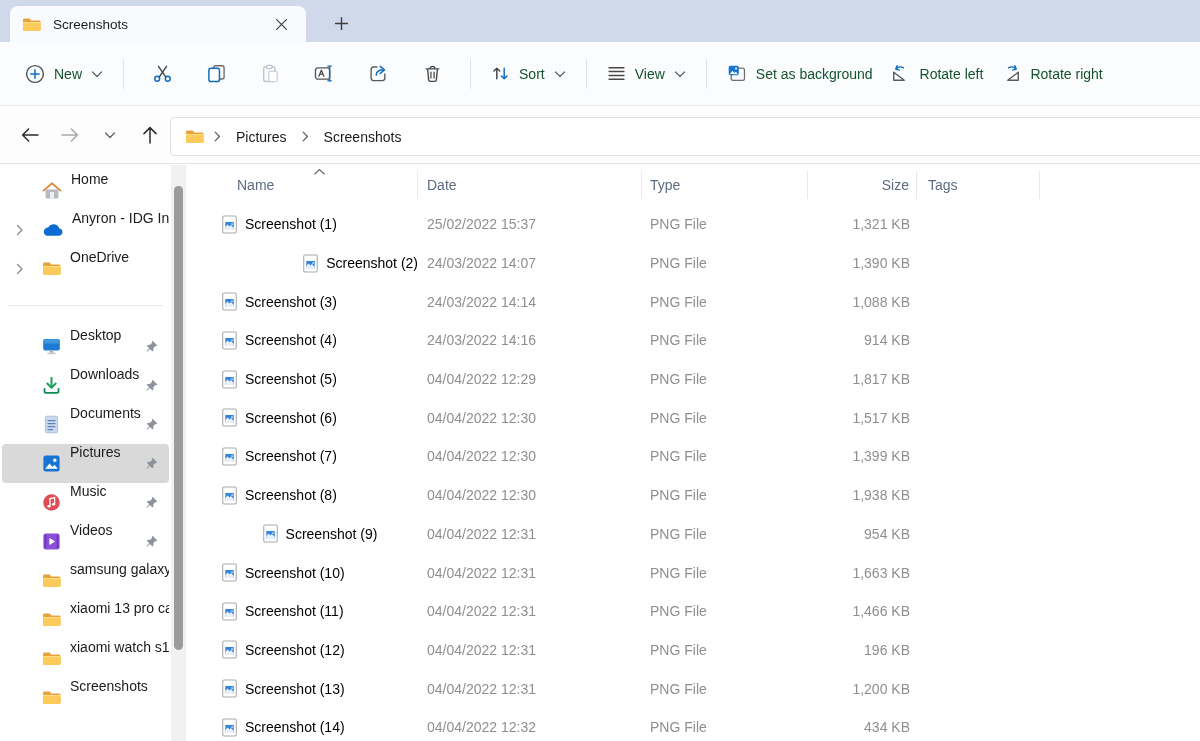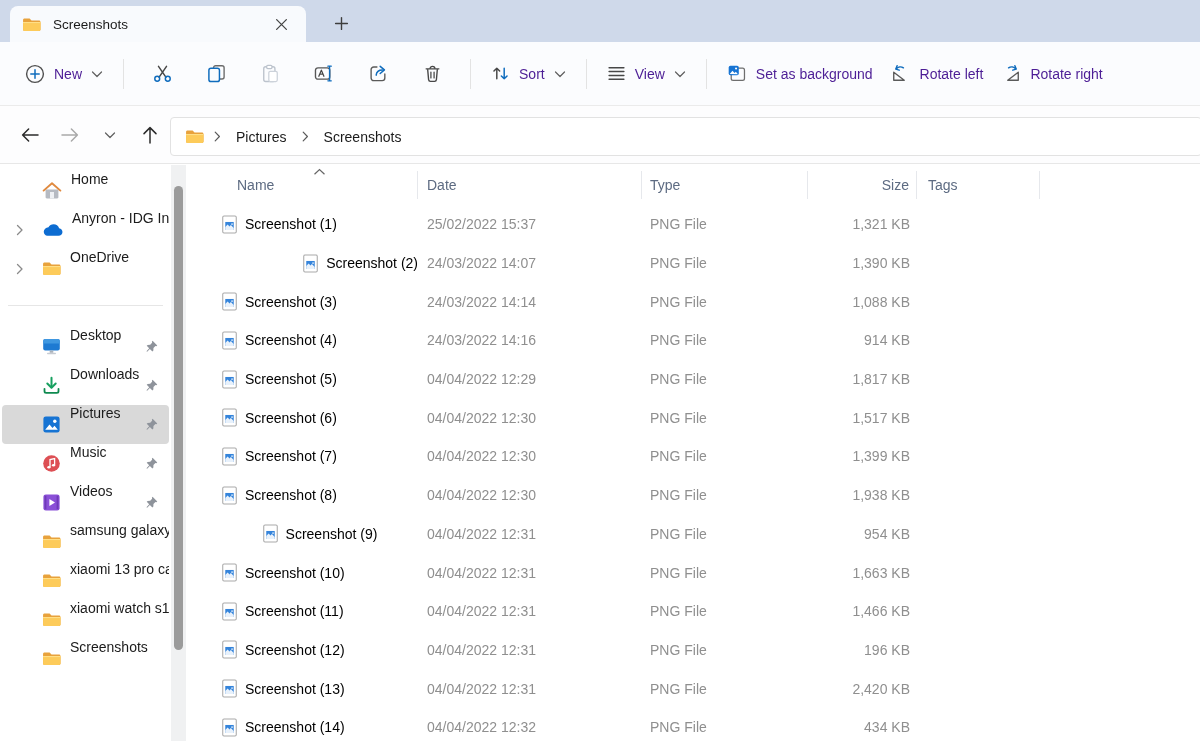--- a/index.html
+++ b/index.html
@@ -15,21 +15,21 @@
   .tab-label { font-size:13.5px; margin-left:12px; color:#1b1b1b; }
   .tab-close { margin-left:auto; width:26px; height:26px; display:flex; align-items:center; justify-content:center;
                border-radius:4px; background:transparent; border:none; cursor:pointer; }
   .newtab { position:absolute; left:326px; top:9px; width:30px; height:28px; display:flex; align-items:center;
             justify-content:center; background:transparent; border:none; cursor:pointer; }
 
   
   .toolbar { height:64px; background:#fbfcfe; border-bottom:1px solid #ebebeb; display:flex; align-items:center;
              padding:0 6px 0 16px; }
   .tb-btn { display:flex; align-items:center; gap:9px; height:40px; padding:0 9px; border:none; background:transparent;
-            font-family:inherit; font-size:14px; color:#4c1d95; cursor:pointer; border-radius:4px; flex:none; }
+            font-family:inherit; font-size:14px; color:#14532d; cursor:pointer; border-radius:4px; flex:none; }
   .tb-icon-btn { width:54px; justify-content:center; }
   .tb-divider { width:1px; height:30px; background:#e3e3e3; margin:0 11px; flex:none; }
 
   
   .addressbar { height:58px; background:#fdfdfe; border-bottom:1px solid #e7e7e7; position:relative; display:flex;
                 align-items:center; padding-left:10px; }
   .nav-btn { width:40px; height:38px; display:flex; align-items:center; justify-content:center; background:transparent;
              border:none; cursor:pointer; flex:none; }
   .address-box { position:absolute; left:170px; top:11px; height:39px; width:1032px; border:1px solid #e2e2e2;
                  border-radius:4px; background:#fff; display:flex; align-items:center; padding-left:14px; gap:10px; }
@@ -356,20 +356,35 @@
             <path d="M2.5 12.8v2.4c0 .9.7 1.6 1.6 1.6h10.8c.9 0 1.6-.7 1.6-1.6v-2.4" fill="none" stroke="#0f8a50" stroke-width="1.8" stroke-linecap="round"></path>
           </svg>
         </span>
         <span class="side-label">Downloads</span>
         <span class="icon side-pin">
           <svg width="13" height="13" viewBox="0 0 16 16">
             <path d="M9.3.9l5.8 5.8-1.1 1.1-1.2-.3-2.4 2.4-.1 3.1-1.2 1.2-3.1-3.1-3.4 3.4-.8-.8 3.4-3.4L2.1 7.2l1.2-1.2 3.1-.1 2.4-2.4-.3-1.2z" fill="#8e939b"></path>
           </svg>
         </span>
       </div>
+      <div class="side-item">
+        <span class="chev-slot"></span>
+        <span class="icon">
+          <svg width="19" height="19" viewBox="0 0 19 19">
+            <rect x="3.4" y="1.2" width="12.2" height="16.6" rx="1.4" fill="#ccd8ec" stroke="#9fb4d8" stroke-width="0.8"></rect>
+            <path d="M6 5.6h7M6 8.6h7M6 11.6h7M6 14.6h4.5" stroke="#5d82c4" stroke-width="1.3" stroke-linecap="round"></path>
+          </svg>
+        </span>
+        <span class="side-label">Documents</span>
+        <span class="icon side-pin">
+          <svg width="13" height="13" viewBox="0 0 16 16">
+            <path d="M9.3.9l5.8 5.8-1.1 1.1-1.2-.3-2.4 2.4-.1 3.1-1.2 1.2-3.1-3.1-3.4 3.4-.8-.8 3.4-3.4L2.1 7.2l1.2-1.2 3.1-.1 2.4-2.4-.3-1.2z" fill="#8e939b"></path>
+          </svg>
+        </span>
+      </div>
       <div class="side-item selected">
         <span class="chev-slot"></span>
         <span class="icon">
           <svg width="19" height="19" viewBox="0 0 19 19">
             <rect x="1.4" y="1.4" width="16.2" height="16.2" rx="2.4" fill="#1774d3"></rect>
             <circle cx="12.8" cy="6.3" r="1.7" fill="#fff"></circle>
             <path d="M3.2 14.8l4.3-5.2 3 3.4 2-2.2 3.3 4z" fill="#fff"></path>
           </svg>
         </span>
         <span class="side-label">Pictures</span>
@@ -696,21 +711,21 @@
                 <rect x="1.6" y="1" width="12.8" height="16" rx="1.2" fill="#fff" stroke="#a9a9a9"></rect>
                 <rect x="4" y="6.6" width="8" height="7.6" fill="#3484db"></rect>
                 <path d="M4 11.4l2.2-2.4 1.8 1.9 1.3-1.4 2.7 2.9v1.8H4z" fill="#e8f1fb"></path>
                 <circle cx="10.4" cy="8.6" r="0.9" fill="#cfe3f7"></circle>
               </svg>
             </span>
             <span class="name-txt">Screenshot (13)</span>
           </div>
           <div class="cell c-dim col-1">04/04/2022 12:31</div>
           <div class="cell c-dim col-2">PNG File</div>
-          <div class="cell c-dim col-3">2,420 KB</div>
+          <div class="cell c-dim col-3">1,200 KB</div>
           <div class="cell c-dim col-4"></div>
         </div>
         <div class="row">
           <div class="cell c-name col-0" style="padding-left: 35px;">
             <span class="icon">
               <svg width="17" height="19" viewBox="0 0 16 18">
                 <rect x="1.6" y="1" width="12.8" height="16" rx="1.2" fill="#fff" stroke="#a9a9a9"></rect>
                 <rect x="4" y="6.6" width="8" height="7.6" fill="#3484db"></rect>
                 <path d="M4 11.4l2.2-2.4 1.8 1.9 1.3-1.4 2.7 2.9v1.8H4z" fill="#e8f1fb"></path>
                 <circle cx="10.4" cy="8.6" r="0.9" fill="#cfe3f7"></circle>

